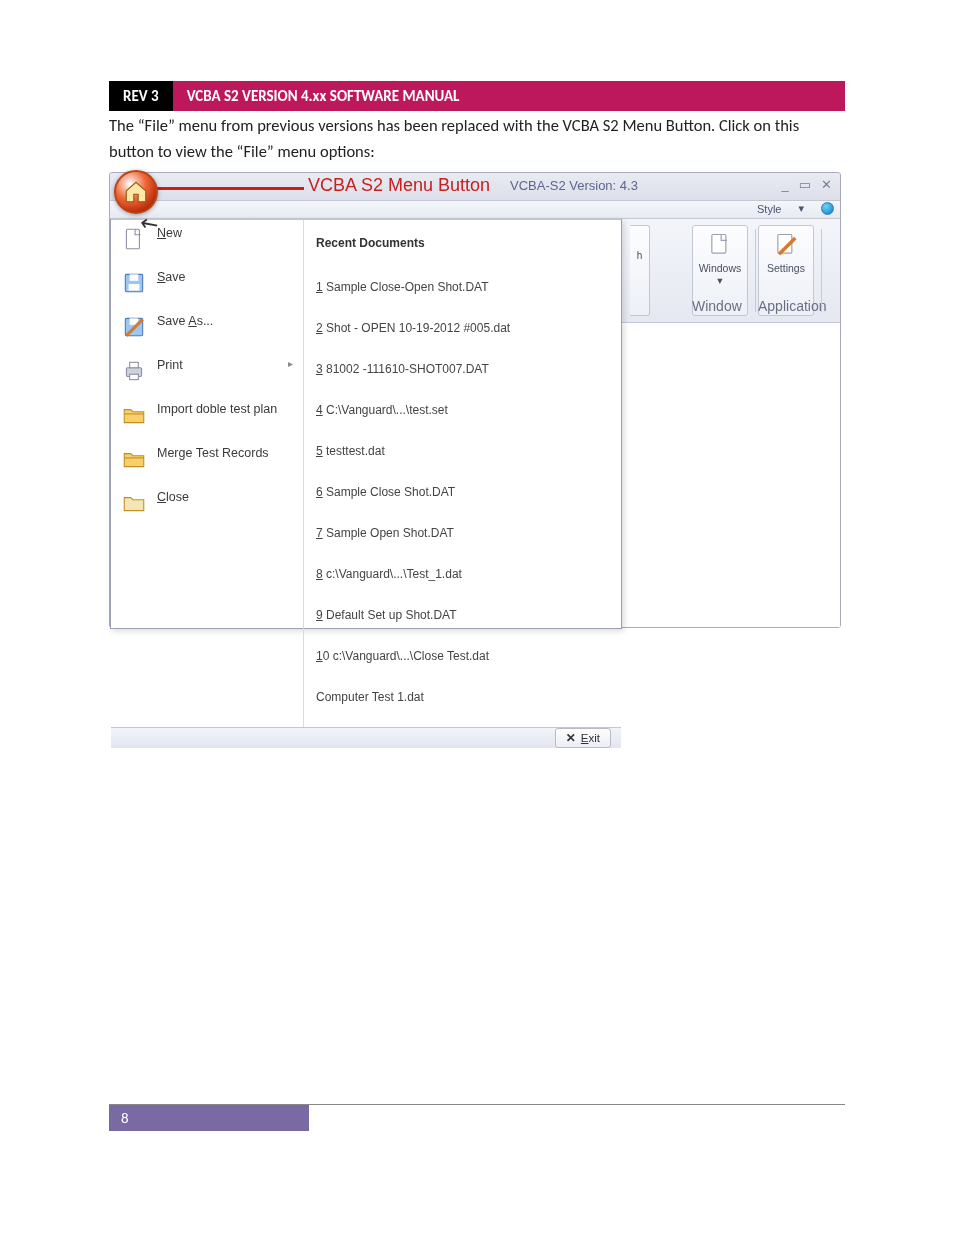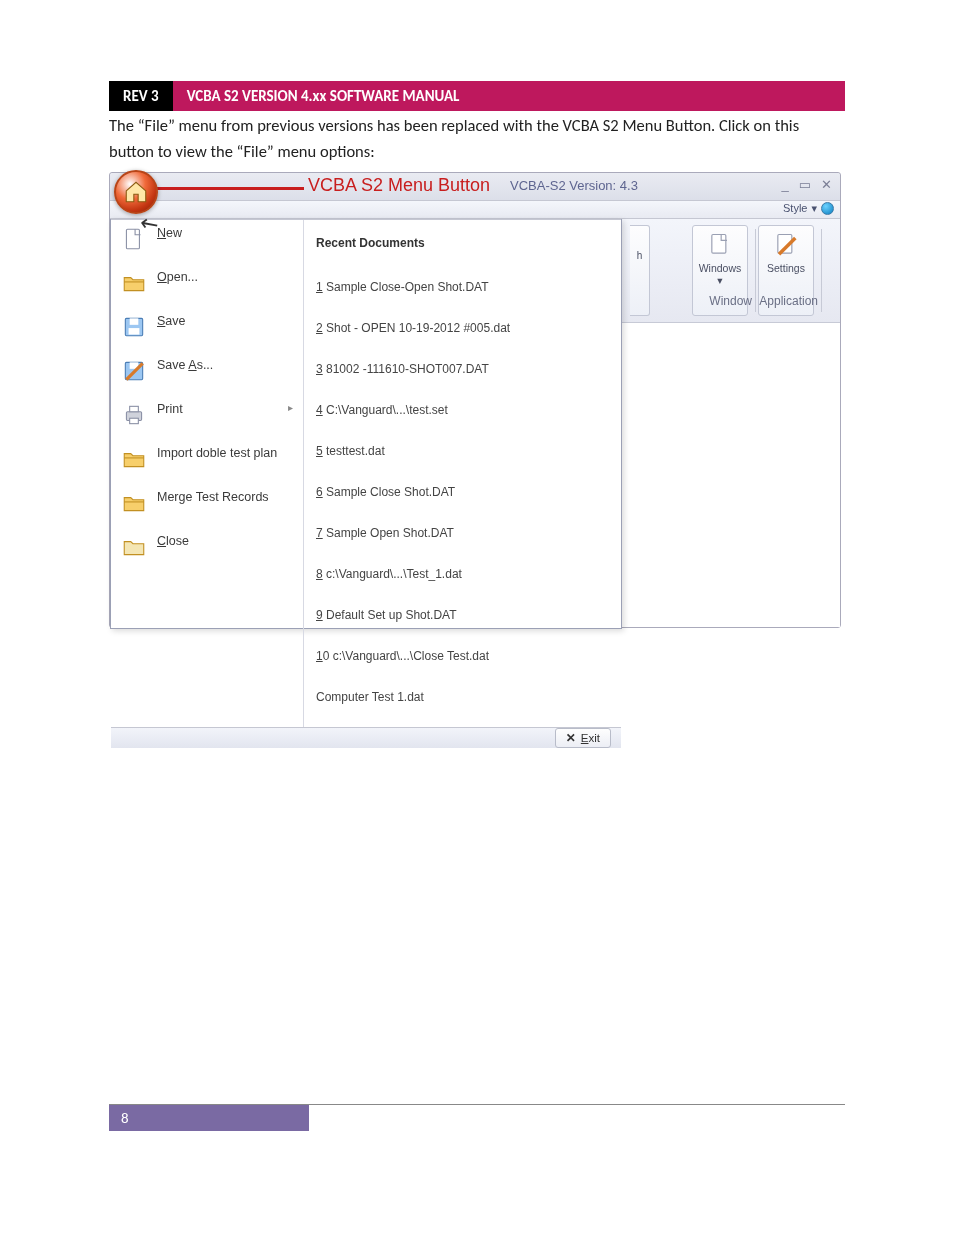--- a/index.html
+++ b/index.html
@@ -75,21 +75,21 @@
   }
   .tabbar {
     height: 18px;
     background: linear-gradient(#f4f6fb,#e8eaf2);
     border-bottom: 1px solid #c5c7d2;
     position: relative;
   }
   .style-chip {
     position: absolute; right: 6px; top: 1px;
     font-size: 11px; color: #4a5270;
-    display: flex; gap: 4px;
+    display: flex; align-items: center; gap: 17px;
   }
   .help-dot {
     width: 13px; height: 13px; border-radius: 50%;
     background: radial-gradient(circle at 35% 30%, #6cd2ff, #0a7dbf);
     border: 1px solid #3a7aa8;
     display: inline-block;
   }
   
   .callout-line1 {
     position: absolute; top: 14px; left: 46px; width: 148px;
@@ -232,22 +232,22 @@
     border-radius: 3px;
     display: flex; flex-direction: column; align-items: center; justify-content: flex-start;
     padding: 4px 2px 2px;
     font-size: 10.5px; color: #4a4f63;
     text-align: center;
   }
   .rbtn.h { width: 20px; font-size: 10px; padding-top: 24px; border-left: none; border-radius: 0 3px 3px 0; }
   .rbtn .ricon { width: 30px; height: 30px; margin-bottom: 2px; display:flex;align-items:center;justify-content:center;}
   .rbtn .ricon svg { width: 28px; height: 28px; }
   .rgroup-label {
-    position: absolute; bottom: 8px; left: 0; right: 0;
-    text-align: right; font-size: 12px; color: #6a6f85;
+    position: absolute; bottom: 2px; left: 0; right: 0;
+    text-align: left; font-size: 14px; color: #6a6f85;
   }
   .rgroup.g1 { width: 60px; }
   .rgroup.g2 { width: 60px; margin-left: 36px; }
   .rgroup.g3 { width: 60px; }
   .main-canvas {
     position: absolute; top: 150px; left: 512px; right: 0; bottom: 0;
     background: #ffffff;
   }
   
   .page-footer {
@@ -345,29 +345,20 @@
     <div class="dropdown-body">
       <div class="leftcol" id="leftcol">
           <div class="menu-item">
             <div class="micon">
               <svg viewBox="0 0 24 24">
                 <rect x="5" y="3" width="12" height="18" rx="1" fill="#fff" stroke="#8a90a5"></rect>
                 <path d="M13 3 L13 8 L18 8" fill="none" stroke="#8a90a5"></path>
               </svg>
             </div>
             <span><span class="u">N</span>ew</span>
-          </div>
-          <div class="menu-item">
-            <div class="micon">
-              <svg viewBox="0 0 24 24">
-                <path d="M3 7 L9 7 L11 9 L21 9 L21 19 L3 19 Z" fill="#f7cf6b" stroke="#c29022"></path>
-                <path d="M3 11 L21 11" stroke="#c29022"></path>
-              </svg>
-            </div>
-            <span><span class="u">O</span>pen...</span>
           </div>
           <div class="menu-item">
             <div class="micon">
               <svg viewBox="0 0 24 24">
                 <rect x="4" y="4" width="16" height="16" rx="1" fill="#9cc7f2" stroke="#4a7db5"></rect>
                 <rect x="8" y="4" width="8" height="6" fill="#fff"></rect>
                 <rect x="7" y="13" width="10" height="6" fill="#fff"></rect>
               </svg>
             </div>
             <span><span class="u">S</span>ave</span>

